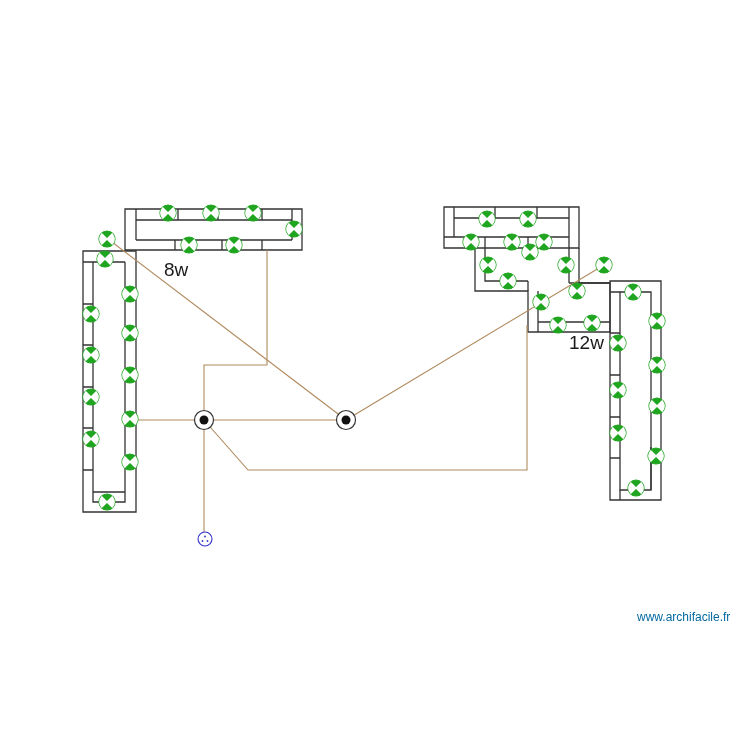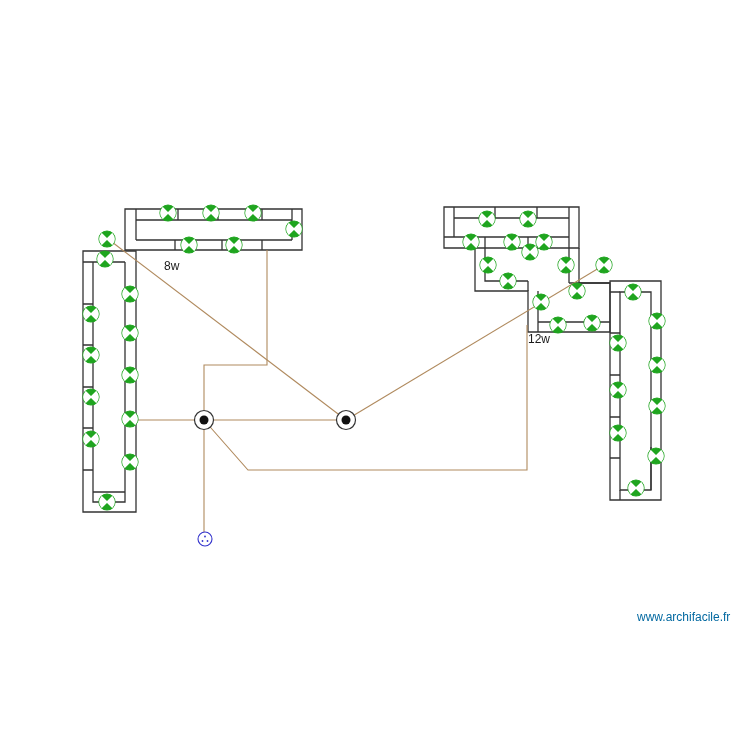--- a/index.html
+++ b/index.html
@@ -1,21 +1,21 @@
 <!DOCTYPE html>
 <html><head>
   <meta charset="utf-8">
   <style>
     html, body { margin: 0; padding: 0; background: #ffffff; }
     body { width: 750px; height: 750px; position: relative; overflow: hidden; font-family: "Liberation Sans", sans-serif; }
     #plan { position: absolute; left: 0; top: 0; width: 750px; height: 750px; }
     .wall { fill: none; stroke: #333333; stroke-width: 1.3; }
     .wire { fill: none; stroke: #b08a5e; stroke-width: 1.1; }
     .label { position: absolute; font-family: "Liberation Sans", sans-serif; color: #1a1a1a; }
-    .room-label { font-size: 12px; }
+    .room-label { font-size: 19px; }
     .watermark { font-size: 12px; color: #0369a1; }
   </style>
 </head>
 <body>
 
 <svg id="plan" viewBox="0 0 750 750" xmlns="http://www.w3.org/2000/svg">
   <defs>
     <symbol id="light-symbol" viewBox="-10 -10 20 20">
       <circle cx="0" cy="0" r="8" fill="#1fa51f" stroke="#1fa51f" stroke-width="1.2"></circle>
       <path d="M-5.6,-5.6 L0,0 L-5.6,5.6 A8,8 0 0 1 -5.6,-5.6 Z" fill="#ffffff"></path>
@@ -102,14 +102,14 @@
       <g>
         <circle cx="205" cy="539" r="7" fill="#ffffff" stroke="#3333cc" stroke-width="1.1"></circle>
         <circle cx="205" cy="536.5" r="0.9" fill="#3333cc"></circle>
         <circle cx="202.5" cy="541" r="0.9" fill="#3333cc"></circle>
         <circle cx="207.5" cy="541" r="0.9" fill="#3333cc"></circle>
       </g>
     </g>
 </svg>
 
 <div class="label room-label" style="left:164px; top:259px;">8w</div>
-<div class="label room-label" style="left:528px; top:332px;">12w</div>
+<div class="label room-label" style="left:528px; top:332px;padding-left:41px;">12w</div>
 <div class="label watermark" style="left:637px; top:610px;">www.archifacile.fr</div>
 
 </body></html>

